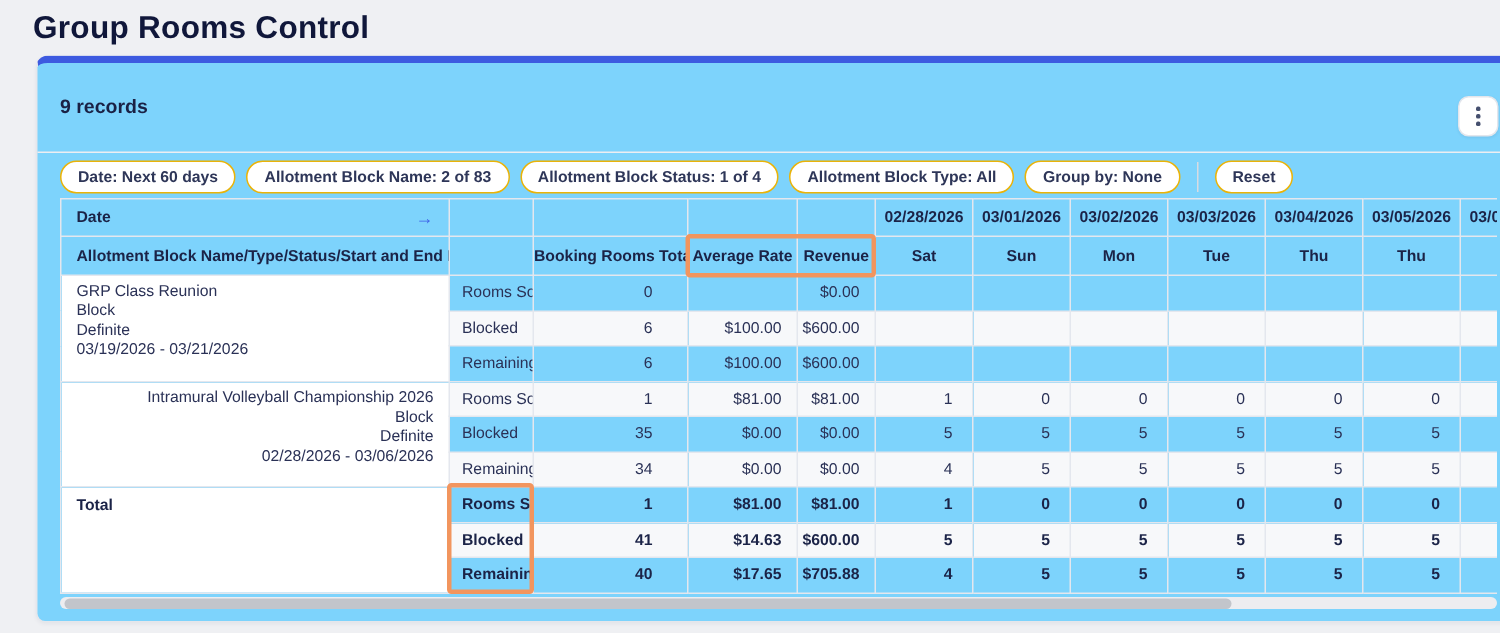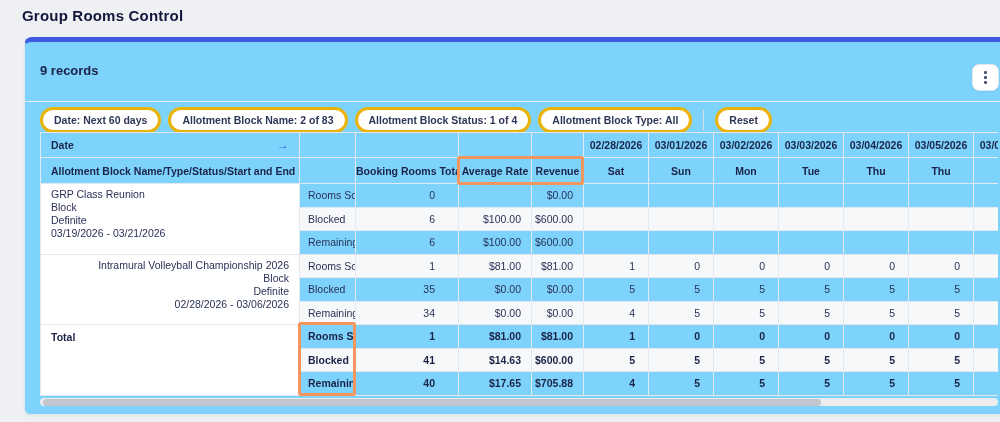--- a/index.html
+++ b/index.html
@@ -6,21 +6,21 @@
   html,body { width:1000px; height:422px; }
   body {
     background:#eff0f3;
     font-family:"Liberation Sans","DejaVu Sans",sans-serif;
     color:#2a3156;
     position:relative;
     overflow:hidden;
   }
   .page-title {
     position:absolute; left:22px; top:7px;
-    font-size:15px; font-weight:800; color:#10173a; letter-spacing:.2px;
+    font-size:21px; font-weight:800; color:#10173a; letter-spacing:.2px;
   }
   .card {
     position:absolute; left:24px; top:37px; width:986px; height:378px;
     background:#7dd3fc; border:1px solid #e5e7ec; border-top:5px solid #3d5ae0;
     border-radius:8px 8px 6px 6px;
     box-shadow:0 1px 3px rgba(20,30,70,.06);
   }
   .records { position:absolute; left:15px; top:21px; font-size:13px; font-weight:700; color:#1a2145; }
   .kebab-btn {
     position:absolute; right:10px; top:22px; width:27px; height:27px;
@@ -28,21 +28,21 @@
     display:flex; flex-direction:column; align-items:center; justify-content:center; gap:2.5px;
     box-shadow:0 1px 2px rgba(20,30,70,.07); cursor:pointer;
   }
   .kebab-btn i { width:2.5px; height:2.5px; border-radius:50%; background:#454f6e; }
   .card-divider { position:absolute; left:0; top:59px; width:100%; height:1px; background:#edeef2; }
   .chips-row {
     position:absolute; left:15px; top:65px; right:12px;
     display:flex; align-items:center; gap:7px;
   }
   .chip {
-    border:3px solid #eab308; border-radius:20px; background:#fff;
+    border:1px solid #eab308; border-radius:20px; background:#fff;
     padding:4px 11px 4px; font-size:10.5px; font-weight:600; color:#2e3658;
     white-space:nowrap; cursor:pointer;
   }
   .chip-sep { width:1px; height:20px; background:#d8dbe2; margin:0 4px; }
 
   
   .table-wrap {
     position:absolute; left:15px; top:90px; width:958px; height:316px;
     overflow:hidden;
   }
@@ -100,20 +100,21 @@
         <i></i>
       </span>
   </button>
   <div class="card-divider"></div>
 
   <div class="chips-row">
     <button class="chip">Date: Next 60 days</button>
     <button class="chip">Allotment Block Name: 2 of 83</button>
     <button class="chip">Allotment Block Status: 1 of 4</button>
     <button class="chip">Allotment Block Type: All</button>
+    <button class="chip">Group by: None</button>
     <span class="chip-sep"></span>
     <button class="chip">Reset</button>
   </div>
 
   <div class="table-wrap">
     <table>
       <colgroup>
         <col style="width:259px">
           <col style="width:56px">
           <col style="width:103px">

